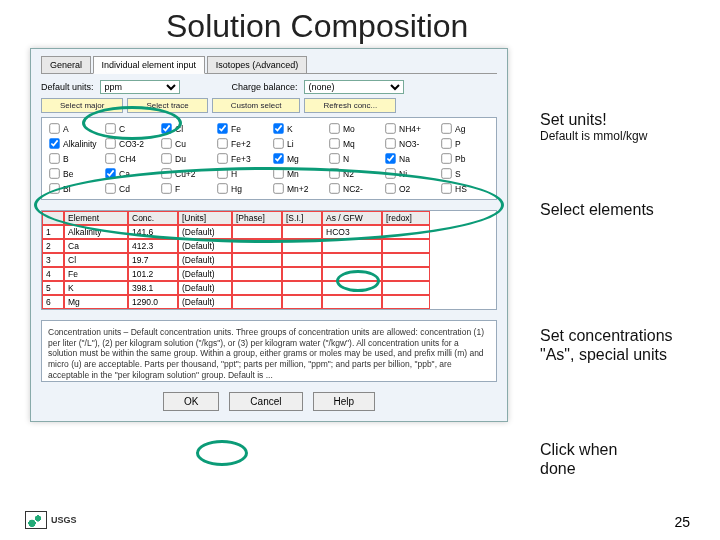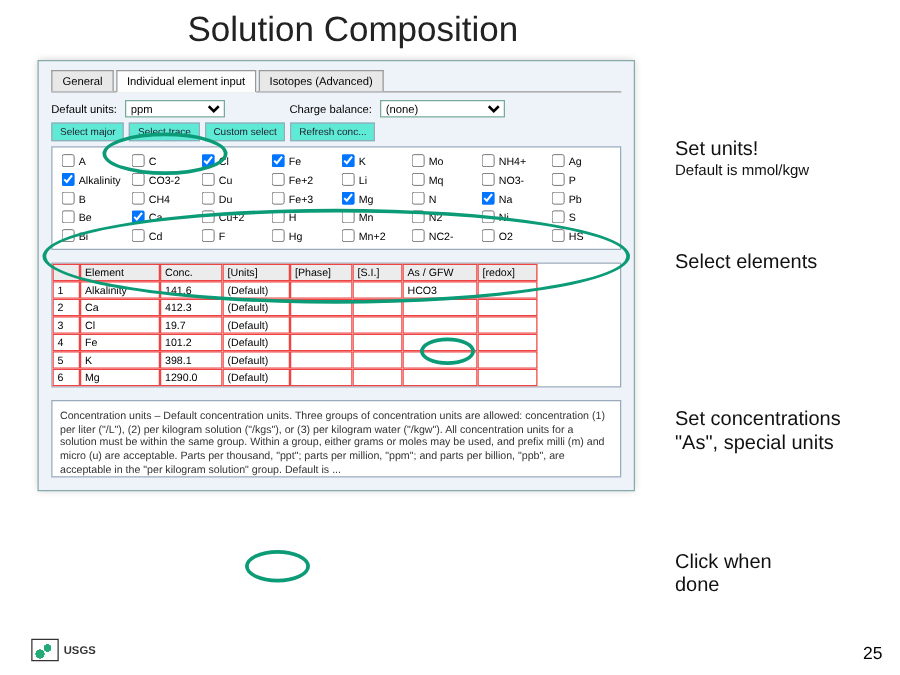--- a/index.html
+++ b/index.html
@@ -6,25 +6,25 @@
   body {
     margin: 0;
     width: 720px;
     height: 540px;
     background: #fff;
     font-family: Arial, sans-serif;
     position: relative;
     overflow: hidden;
   }
   .slide-title {
-    font-size: 28px;
+    font-size: 32px;
     color: #222;
     position: absolute;
     top: 8px;
-    left: 150px;
+    left: 166px;
   }
   .dialog {
     position: absolute;
     top: 48px;
     left: 30px;
     width: 478px;
     background: #eef3f9;
     border: 1px solid #8aa;
     box-shadow: 0 0 6px rgba(0,0,0,.2);
     font-size: 9px;
@@ -56,21 +56,21 @@
   .row { display:flex; align-items:center; gap:6px; margin:4px 0; }
   .row label { font-size:9px; }
   select, input[type=text] {
     font-size:9px; border:1px solid #7a9; background:#fff;
   }
   .section-hdr { font-size:9px; color:#444; margin:6px 0 2px 0; }
   .toolbar {
     display:flex; gap:4px; margin-bottom:4px;
   }
   .tbtn {
-    border:1px solid #9ab; background:#5eead4; padding:2px 6px;
+    border:1px solid #9ab; background:#fef9c3; padding:2px 18px;
     font-size:8px; color:#223;
   }
   .elem-grid {
     background:#fff; border:1px solid #9ab; padding:4px 6px;
     display:grid; grid-template-columns: repeat(8,1fr);
     gap:2px 6px; font-size:8.5px;
   }
   .elem-grid label { display:flex; align-items:center; gap:2px; white-space:nowrap; }
   .elem-grid input { margin:0; transform:scale(.8); }
   .conc-table {
@@ -94,21 +94,21 @@
     font-size:10px;
   }
   
   .ellipse {
     position:absolute; border:3px solid #0b9b77; border-radius:50%;
     pointer-events:none;
   }
   
   .callout { position:absolute; font-size:16px; color:#111; line-height:1.2;margin-left:20px; }
   .callout .sub { font-size:12px; }
-  .pagenum { position:absolute; right:14px; bottom:10px; font-size:14px;text-align:center; }
+  .pagenum { position:absolute; right:30px; bottom:10px; font-size:14px;text-align:center; }
   .logo {
     position:absolute; left:25px; bottom:8px; width:70px; height:24px;
     display:flex; align-items:center; gap:4px; font-size:9px; color:#333;
   }
   .logo .wave {
     width:22px; height:18px; background:
       radial-gradient(circle at 30% 70%, #2a7 20%, transparent 21%),
       radial-gradient(circle at 60% 40%, #2a7 20%, transparent 21%);
     border:1px solid #333;
   }
@@ -375,20 +375,25 @@
             <div></div>
             <div></div>
             <div></div>
             <div></div>
           </div>
         </div>
     </div>
 
     <div class="desc-box">Concentration units – Default concentration units. Three groups of concentration units are allowed: concentration (1) per liter ("/L"), (2) per kilogram solution ("/kgs"), or (3) per kilogram water ("/kgw"). All concentration units for a solution must be within the same group. Within a group, either grams or moles may be used, and prefix milli (m) and micro (u) are acceptable. Parts per thousand, "ppt"; parts per million, "ppm"; and parts per billion, "ppb", are acceptable in the "per kilogram solution" group. Default is ...</div>
 
+    <div class="btn-row">
+      <span class="btn">OK</span>
+      <span class="btn">Cancel</span>
+      <span class="btn">Help</span>
+    </div>
   </div>
 </div>
 
 <div class="ellipse" style="top:106px; left:82px; width:100px; height:34px;"></div>
 <div class="ellipse" style="top:167px; left:34px; width:470px; height:76px;"></div>
 <div class="ellipse" style="top:270px; left:336px; width:44px; height:22px;"></div>
 <div class="ellipse" style="top:440px; left:196px; width:52px; height:26px;"></div>
 
 <div class="callout" style="top:110px; left:520px;">
   <div>Set units!</div>

